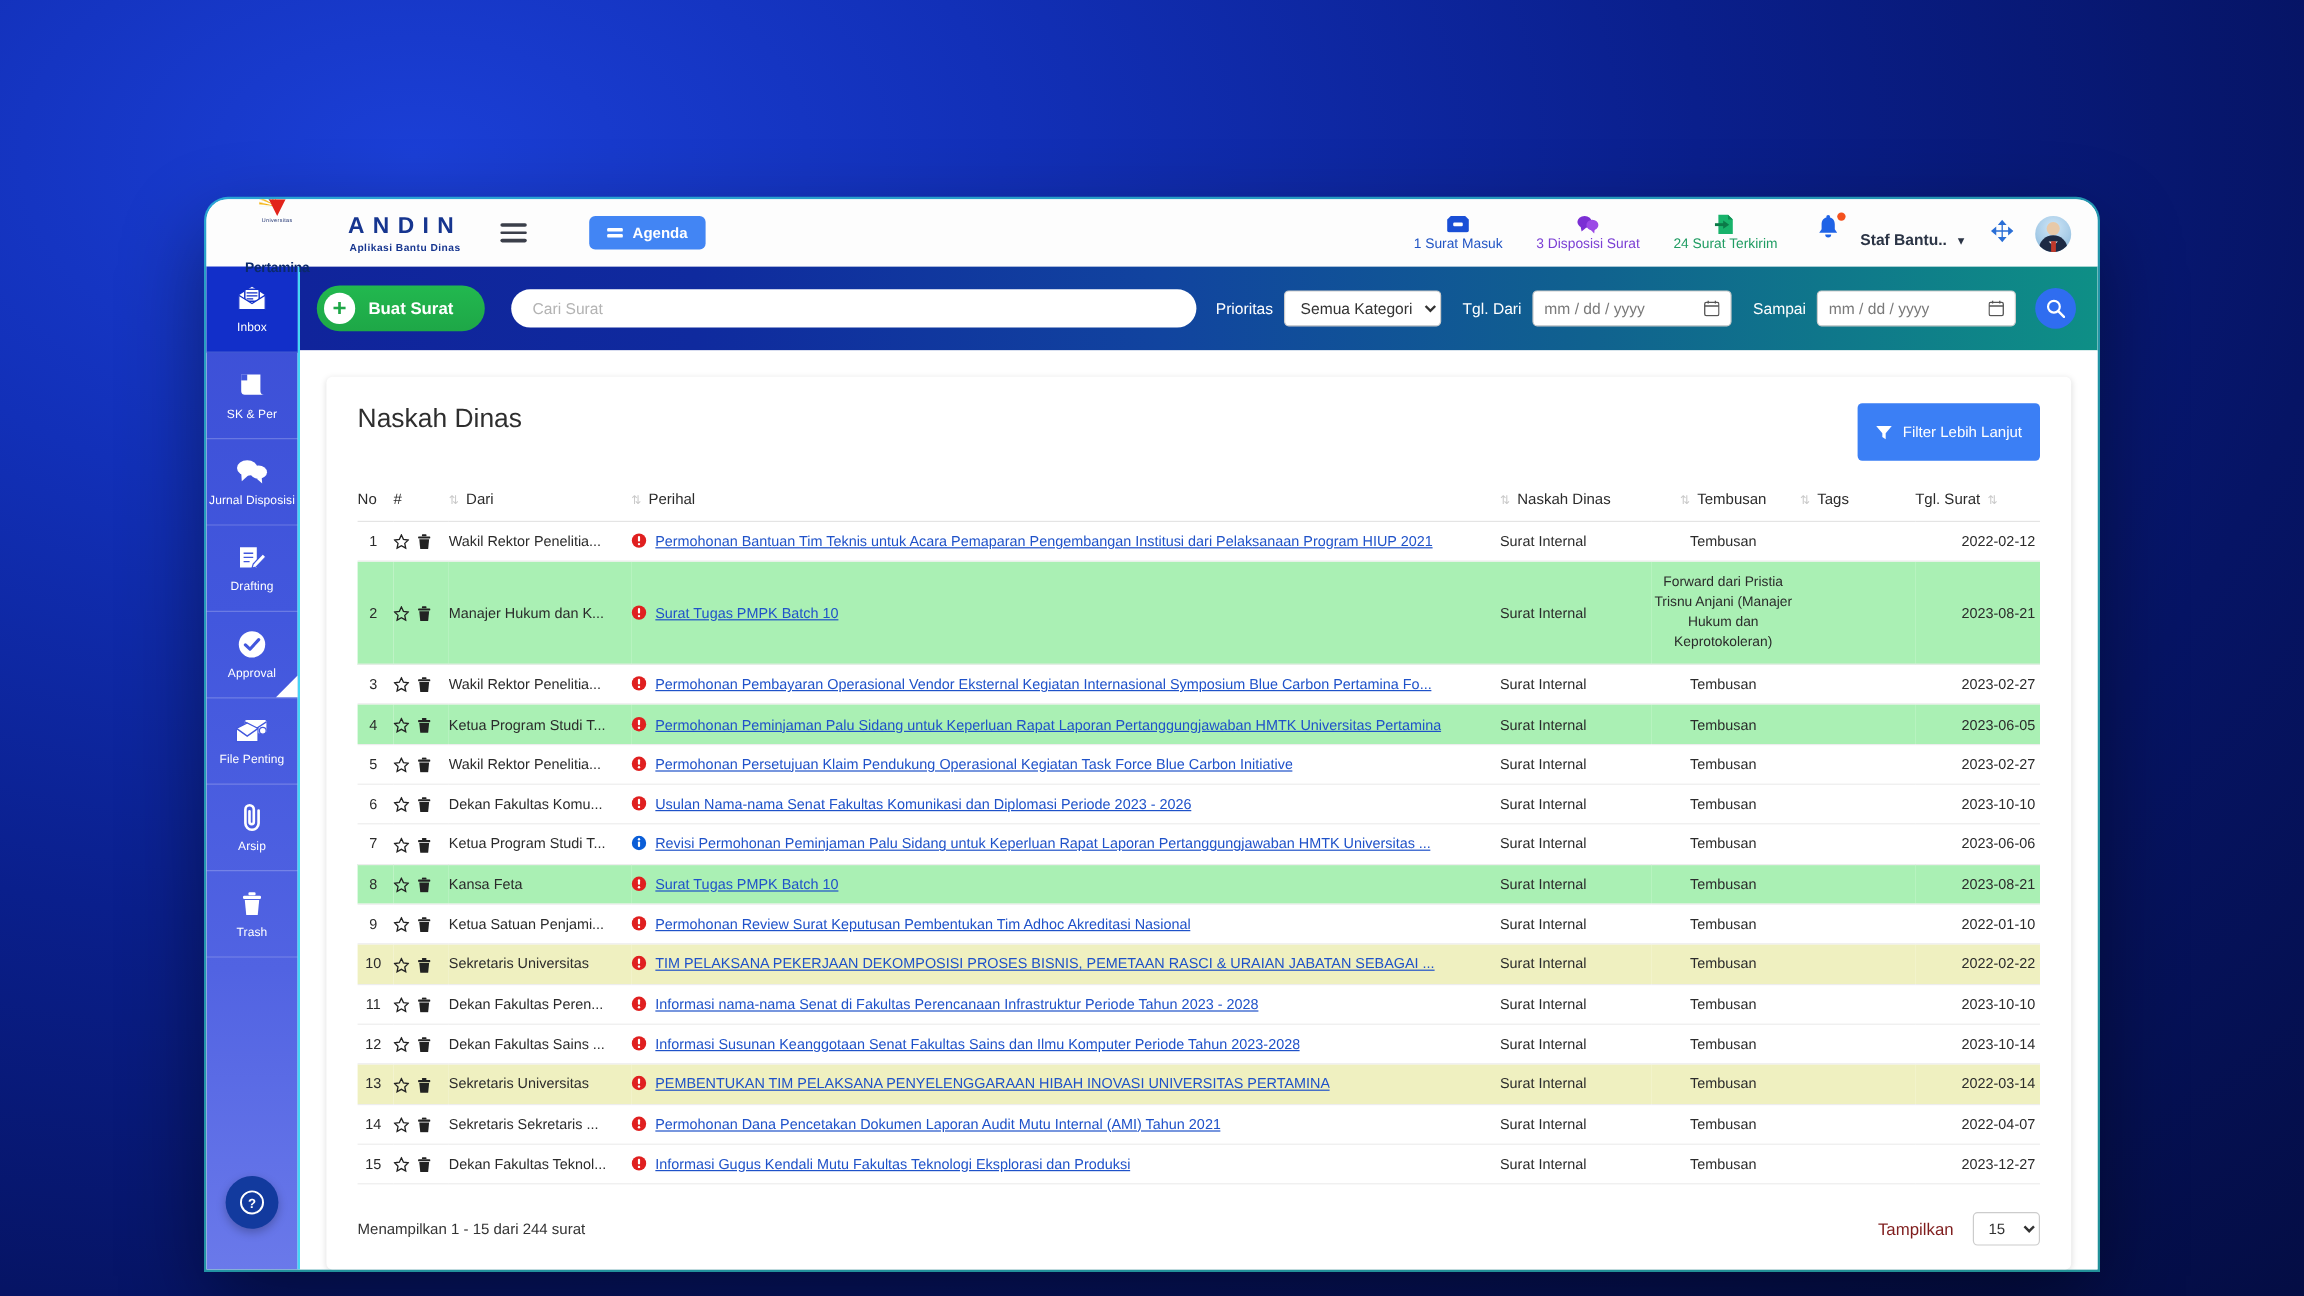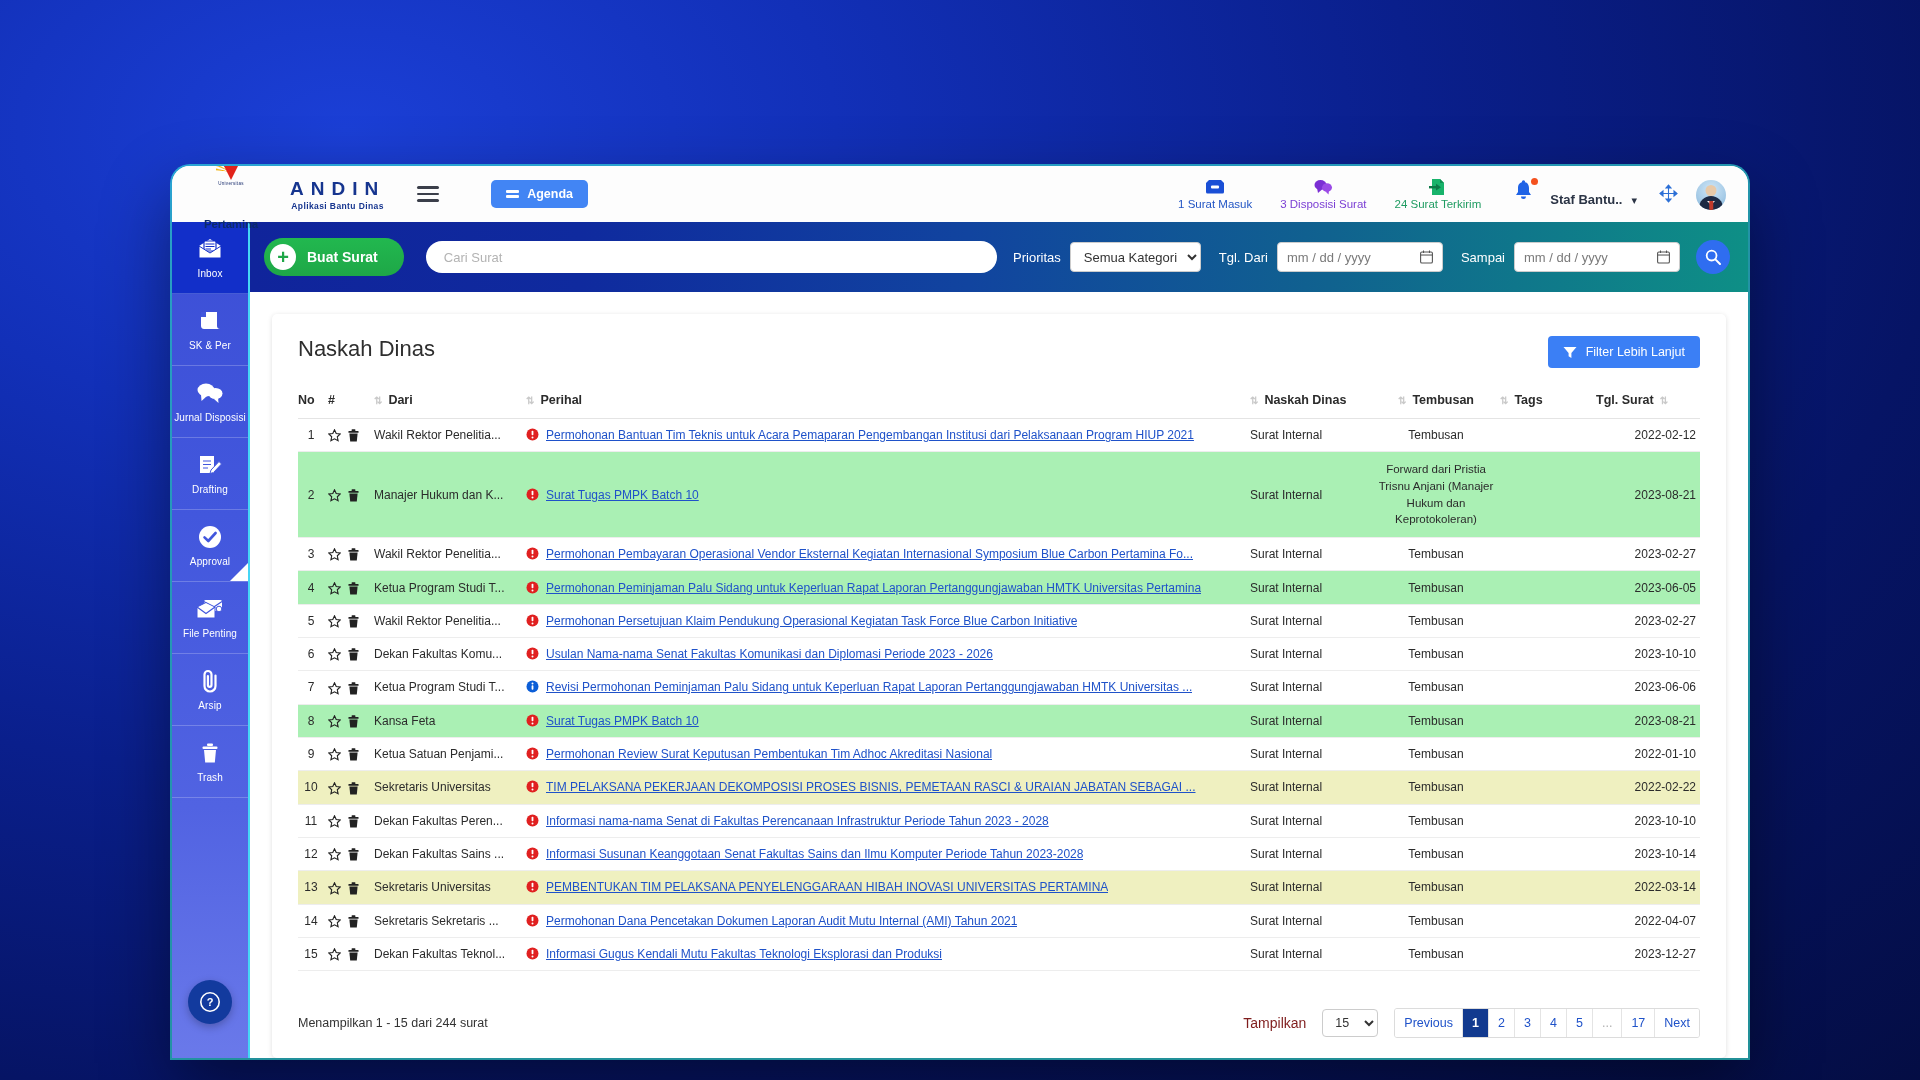--- a/index.html
+++ b/index.html
@@ -173,27 +173,27 @@
   .main-area { flex: 1; background: #fff; padding: 22px 22px 0 22px; min-height: 0; }
   .panel {
     background: #fff; border-radius: 5px; height: 100%;
     box-shadow: 0 1px 5px rgba(0,0,0,.13);
     display: flex; flex-direction: column; min-height: 0;
   }
   .panel-head { display: flex; align-items: flex-start; padding: 22px 26px 14px 26px; }
   .panel-title { font-size: 22px; color: #2e2e2e; font-weight: normal; }
   .filter-lanjut {
     margin-left: auto; background: #3b7ff5; color: #fff; border: none; border-radius: 4px;
-    height: 32px; padding: 0 15px; font-size: 12.5px; cursor: pointer;
+    height: 48px; padding: 0 15px; font-size: 12.5px; cursor: pointer;
     display: flex; align-items: center; gap: 9px; font-family: "Liberation Sans", sans-serif;
   }
   .table-wrap { flex: 1; overflow: hidden; padding: 0 26px; min-height: 0; }
   table.naskah { width: 100%; border-collapse: collapse; table-layout: fixed; }
   table.naskah thead th {
-    font-size: 12.5px; font-weight: bold; color: #2b2b2b; text-align: left;
+    font-size: 12.5px; font-weight: normal; color: #2b2b2b; text-align: left;
     padding: 11px 4px 11px 0; border-bottom: 1px solid #e4e4e4; white-space: nowrap;
   }
   .sort-ico { display: inline-block; margin-right: 6px; color: #c9c9c9; font-size: 10px; vertical-align: middle; }
   .sort-ico.right { margin-right: 0; margin-left: 6px; }
   table.naskah tbody td {
     font-size: 12px; color: #2b2b2b; padding: 9px 4px 9px 0;
     border-bottom: 1px solid #ededed; vertical-align: middle;
   }
   tr.row-green td { background: #aaf0b4; margin-top: 39px; }
   tr.row-yellow td { background: #eff0c0; }
@@ -913,31 +913,20 @@
             </table>
           </div>
 
           <div class="panel-foot">
             <div class="foot-info">Menampilkan 1 - 15 dari 244 surat</div>
             <div class="foot-right">
               <span class="tampilkan-lbl">Tampilkan</span>
               <select class="tampilkan-sel">
                 <option>15</option>
               </select>
-              <div class="pager" id="pager">
-                  <div class="pg">Previous</div>
-                  <div class="pg active">1</div>
-                  <div class="pg">2</div>
-                  <div class="pg">3</div>
-                  <div class="pg">4</div>
-                  <div class="pg">5</div>
-                  <div class="pg dots">...</div>
-                  <div class="pg">17</div>
-                  <div class="pg">Next</div>
-                </div>
             </div>
           </div>
 
         </div>
       </div>
     </div>
   </div>
 </div>
 
 </body></html>

